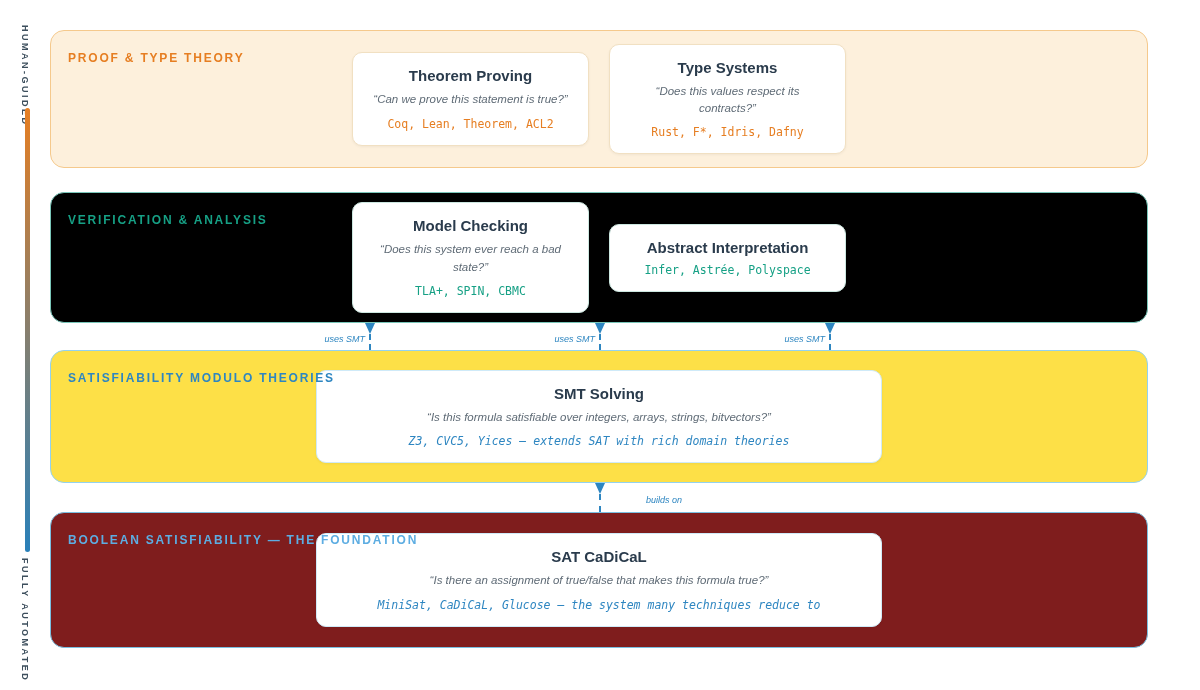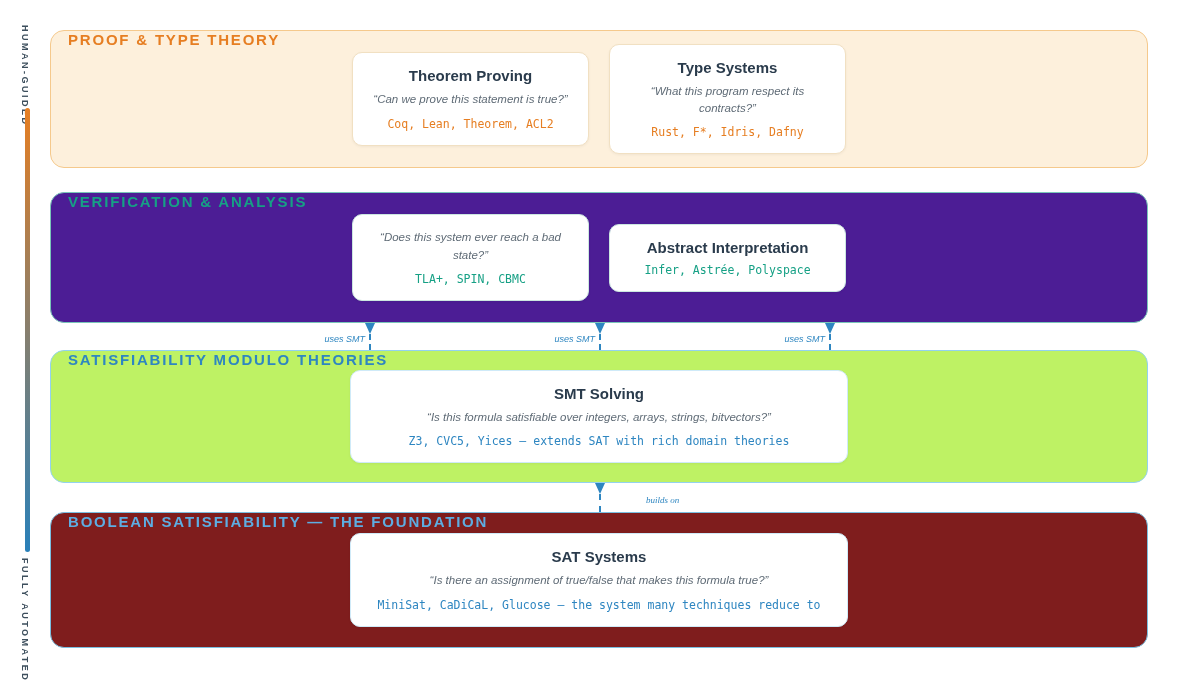--- a/index.html
+++ b/index.html
@@ -10,90 +10,91 @@
   .rail-label{position:absolute;writing-mode:vertical-rl;font-size:9px;font-weight:700;
               letter-spacing:2.5px;color:#3d4f5d;}
   .rail-label-top{left:20px;top:25px;}
   .rail-label-bottom{left:20px;top:558px;}
   .rail-bar{position:absolute;left:25px;top:108px;width:5px;height:444px;border-radius:3px;
             background:linear-gradient(to bottom,#e67e22,#2980b9);}
 
   
   .band{position:absolute;left:50px;width:1098px;border-radius:14px;border:1px solid;
         box-sizing:border-box;display:flex;align-items:center;justify-content:center;}
-  .band-header{position:absolute;top:0;left:17px;font-size:15px;font-weight:700;
+  .band-header{position:absolute;top:20px;left:17px;font-size:12px;font-weight:700;
                letter-spacing:1.8px;}
   .band-1{top:30px;height:138px;background:#fdf0dc;border-color:#f5c98c;}
   .band-1 .band-header{color:#e67e22;}
-  .band-2{top:192px;height:131px;background:#4c1d95;border-color:#79c6b9;}
+  .band-2{top:192px;height:131px;background:#000000;border-color:#79c6b9;}
   .band-2 .band-header{color:#16a085;}
-  .band-3{top:350px;height:133px;background:#bef264;border-color:#93d2ef;}
+  .band-3{top:350px;height:133px;background:#fde047;border-color:#93d2ef;}
   .band-3 .band-header{color:#2e86c1;}
   .band-4{top:512px;height:136px;background:#7f1d1d;border-color:#7abfe0;}
   .band-4 .band-header{color:#5dade2;}
 
   .cards{display:flex;gap:20px;align-items:center;justify-content:space-between;}
 
   
   .card{background:#ffffff;border:1px solid;border-radius:10px;padding:14px 16px;
         text-align:center;box-shadow:0 1px 3px rgba(0,0,0,0.05);box-sizing:border-box;}
   .band-1 .card{border-color:#f1e0c2;width:237px;}
   .band-2 .card{border-color:#cce7e0;width:237px;}
-  .band-3 .card,.band-4 .card{border-color:#cfeaf8;width:498px;}
+  .band-3 .card,.band-4 .card{border-color:#cfeaf8;width:566px;}
   .card-title{font-size:15px;font-weight:700;color:#2a3b4c;margin-bottom:7px;}
   .card-question{font-size:11.5px;font-style:italic;color:#5f6b76;line-height:1.5;
                  margin-bottom:8px;}
   .card-tools{font-size:11.5px;font-family:"DejaVu Sans Mono",monospace;}
   .band-1 .card-tools{color:#e67e22;}
   .band-2 .card-tools{color:#16a085;}
-  .band-3 .card-tools,.band-4 .card-tools{color:#2e86c1;}
+  .band-3 .card-tools,.band-4 .card-tools{color:#2e86c1;font-style:italic;}
 
   
   .arrow{position:absolute;width:10px;display:flex;flex-direction:column;align-items:center;}
   .arrow-head{width:0;height:0;border-left:5px solid transparent;
               border-right:5px solid transparent;border-top:11px solid #2e86c1;}
   .arrow-line{width:0;border-left:2px dashed #2e86c1;flex:1;}
   .gap-1{top:323px;height:27px;}
   .gap-2{top:483px;height:29px;}
   .arrow-x1{left:365px;} .arrow-x2{left:595px;} .arrow-x3{left:825px;}
   .conn-label{position:absolute;font-size:9px;font-style:italic;color:#2e86c1;margin-left:32px;}
   .label-uses-1{top:334px;right:835px;}
   .label-uses-2{top:334px;right:605px;}
   .label-uses-3{top:334px;right:375px;}
-  .label-builds{top:495px;left:614px;font-family:Liberation Serif, serif;}
+  .label-builds{top:495px;left:614px;}
 </style>
 </head>
 <body>
 
 <div class="page">
 
   <div class="rail-label rail-label-top">HUMAN-GUIDED</div>
   <div class="rail-bar"></div>
   <div class="rail-label rail-label-bottom">FULLY AUTOMATED</div>
 
   <div class="band band-1">
     <div class="band-header">PROOF &amp; TYPE THEORY</div>
     <div class="cards">
       <div class="card">
         <div class="card-title">Theorem Proving</div>
         <div class="card-question">“Can we prove this statement is true?”</div>
         <div class="card-tools">Coq, Lean, Theorem, ACL2</div>
       </div>
       <div class="card">
         <div class="card-title">Type Systems</div>
-        <div class="card-question">“What this program respect its contracts?”</div>
+        <div class="card-question">“Does this values respect its contracts?”</div>
         <div class="card-tools">Rust, F*, Idris, Dafny</div>
       </div>
     </div>
   </div>
 
   <div class="band band-2">
     <div class="band-header">VERIFICATION &amp; ANALYSIS</div>
     <div class="cards">
       <div class="card">
+        <div class="card-title">Model Checking</div>
         <div class="card-question">“Does this system ever reach a bad state?”</div>
         <div class="card-tools">TLA+, SPIN, CBMC</div>
       </div>
       <div class="card">
         <div class="card-title">Abstract Interpretation</div>
         <div class="card-tools">Infer, Astrée, Polyspace</div>
       </div>
     </div>
   </div>
 
@@ -127,20 +128,20 @@
   <div class="arrow gap-2 arrow-x2">
     <div class="arrow-head"></div>
     <div class="arrow-line"></div>
   </div>
   <div class="conn-label label-builds">builds on</div>
 
   <div class="band band-4">
     <div class="band-header">BOOLEAN SATISFIABILITY — THE FOUNDATION</div>
     <div class="cards">
       <div class="card">
-        <div class="card-title">SAT Systems</div>
+        <div class="card-title">SAT CaDiCaL</div>
         <div class="card-question">“Is there an assignment of true/false that makes this formula true?”</div>
         <div class="card-tools">MiniSat, CaDiCaL, Glucose — the system many techniques reduce to</div>
       </div>
     </div>
   </div>
 
 </div>
 
 </body></html>

